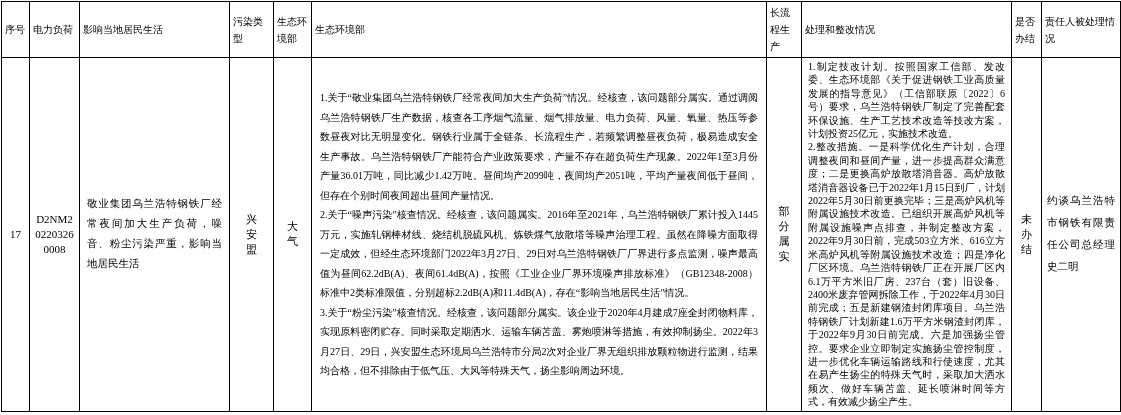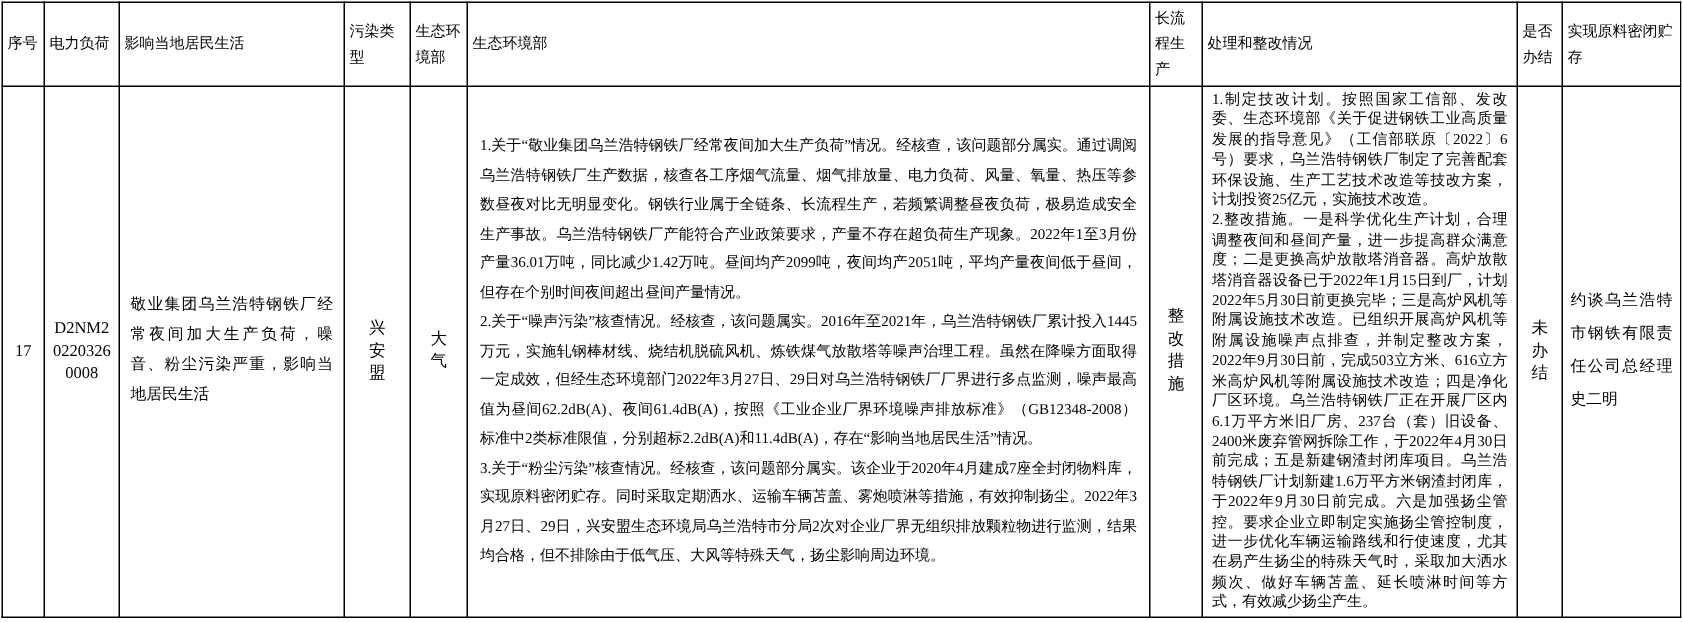--- a/index.html
+++ b/index.html
@@ -104,34 +104,34 @@
       <tr>
         <th>序号</th>
         <th>电力负荷</th>
         <th>影响当地居民生活</th>
         <th>污染类型</th>
         <th>生态环境部</th>
         <th>生态环境部</th>
         <th>长流程生产</th>
         <th>处理和整改情况</th>
         <th>是否办结</th>
-        <th>实现原料密闭贮存</th>
+        <th>责任人被处理情况</th>
       </tr>
     </thead>
     <tbody>
       <tr class="data-row">
         <td class="cell-seq">17</td>
         <td class="cell-case-no">D2NM202203260008</td>
         <td class="cell-problem">敬业集团乌兰浩特钢铁厂经常夜间加大生产负荷，噪音、粉尘污染严重，影响当地居民生活</td>
         <td class="center"><span class="vtext">兴安盟</span></td>
         <td class="center"><span class="vtext">大气</span></td>
         <td class="cell-investigation">1.关于“敬业集团乌兰浩特钢铁厂经常夜间加大生产负荷”情况。经核查，该问题部分属实。通过调阅乌兰浩特钢铁厂生产数据，核查各工序烟气流量、烟气排放量、电力负荷、风量、氧量、热压等参数昼夜对比无明显变化。钢铁行业属于全链条、长流程生产，若频繁调整昼夜负荷，极易造成安全生产事故。乌兰浩特钢铁厂产能符合产业政策要求，产量不存在超负荷生产现象。2022年1至3月份产量36.01万吨，同比减少1.42万吨。昼间均产2099吨，夜间均产2051吨，平均产量夜间低于昼间，但存在个别时间夜间超出昼间产量情况。
 2.关于“噪声污染”核查情况。经核查，该问题属实。2016年至2021年，乌兰浩特钢铁厂累计投入1445万元，实施轧钢棒材线、烧结机脱硫风机、炼铁煤气放散塔等噪声治理工程。虽然在降噪方面取得一定成效，但经生态环境部门2022年3月27日、29日对乌兰浩特钢铁厂厂界进行多点监测，噪声最高值为昼间62.2dB(A)、夜间61.4dB(A)，按照《工业企业厂界环境噪声排放标准》（GB12348-2008）标准中2类标准限值，分别超标2.2dB(A)和11.4dB(A)，存在“影响当地居民生活”情况。
 3.关于“粉尘污染”核查情况。经核查，该问题部分属实。该企业于2020年4月建成7座全封闭物料库，实现原料密闭贮存。同时采取定期洒水、运输车辆苫盖、雾炮喷淋等措施，有效抑制扬尘。2022年3月27日、29日，兴安盟生态环境局乌兰浩特市分局2次对企业厂界无组织排放颗粒物进行监测，结果均合格，但不排除由于低气压、大风等特殊天气，扬尘影响周边环境。</td>
-        <td class="center"><span class="vtext">整改措施</span></td>
+        <td class="center"><span class="vtext">部分属实</span></td>
         <td class="cell-rectification">1.制定技改计划。按照国家工信部、发改委、生态环境部《关于促进钢铁工业高质量发展的指导意见》（工信部联原〔2022〕6号）要求，乌兰浩特钢铁厂制定了完善配套环保设施、生产工艺技术改造等技改方案，计划投资25亿元，实施技术改造。
 2.整改措施。一是科学优化生产计划，合理调整夜间和昼间产量，进一步提高群众满意度；二是更换高炉放散塔消音器。高炉放散塔消音器设备已于2022年1月15日到厂，计划2022年5月30日前更换完毕；三是高炉风机等附属设施技术改造。已组织开展高炉风机等附属设施噪声点排查，并制定整改方案，2022年9月30日前，完成503立方米、616立方米高炉风机等附属设施技术改造；四是净化厂区环境。乌兰浩特钢铁厂正在开展厂区内6.1万平方米旧厂房、237台（套）旧设备、2400米废弃管网拆除工作，于2022年4月30日前完成；五是新建钢渣封闭库项目。乌兰浩特钢铁厂计划新建1.6万平方米钢渣封闭库，于2022年9月30日前完成。六是加强扬尘管控。要求企业立即制定实施扬尘管控制度，进一步优化车辆运输路线和行使速度，尤其在易产生扬尘的特殊天气时，采取加大洒水频次、做好车辆苫盖、延长喷淋时间等方式，有效减少扬尘产生。</td>
         <td class="center"><span class="vtext">未办结</span></td>
         <td class="cell-accountability">约谈乌兰浩特市钢铁有限责任公司总经理史二明</td>
       </tr>
 
     </tbody>
   </table>
 </div>
 

